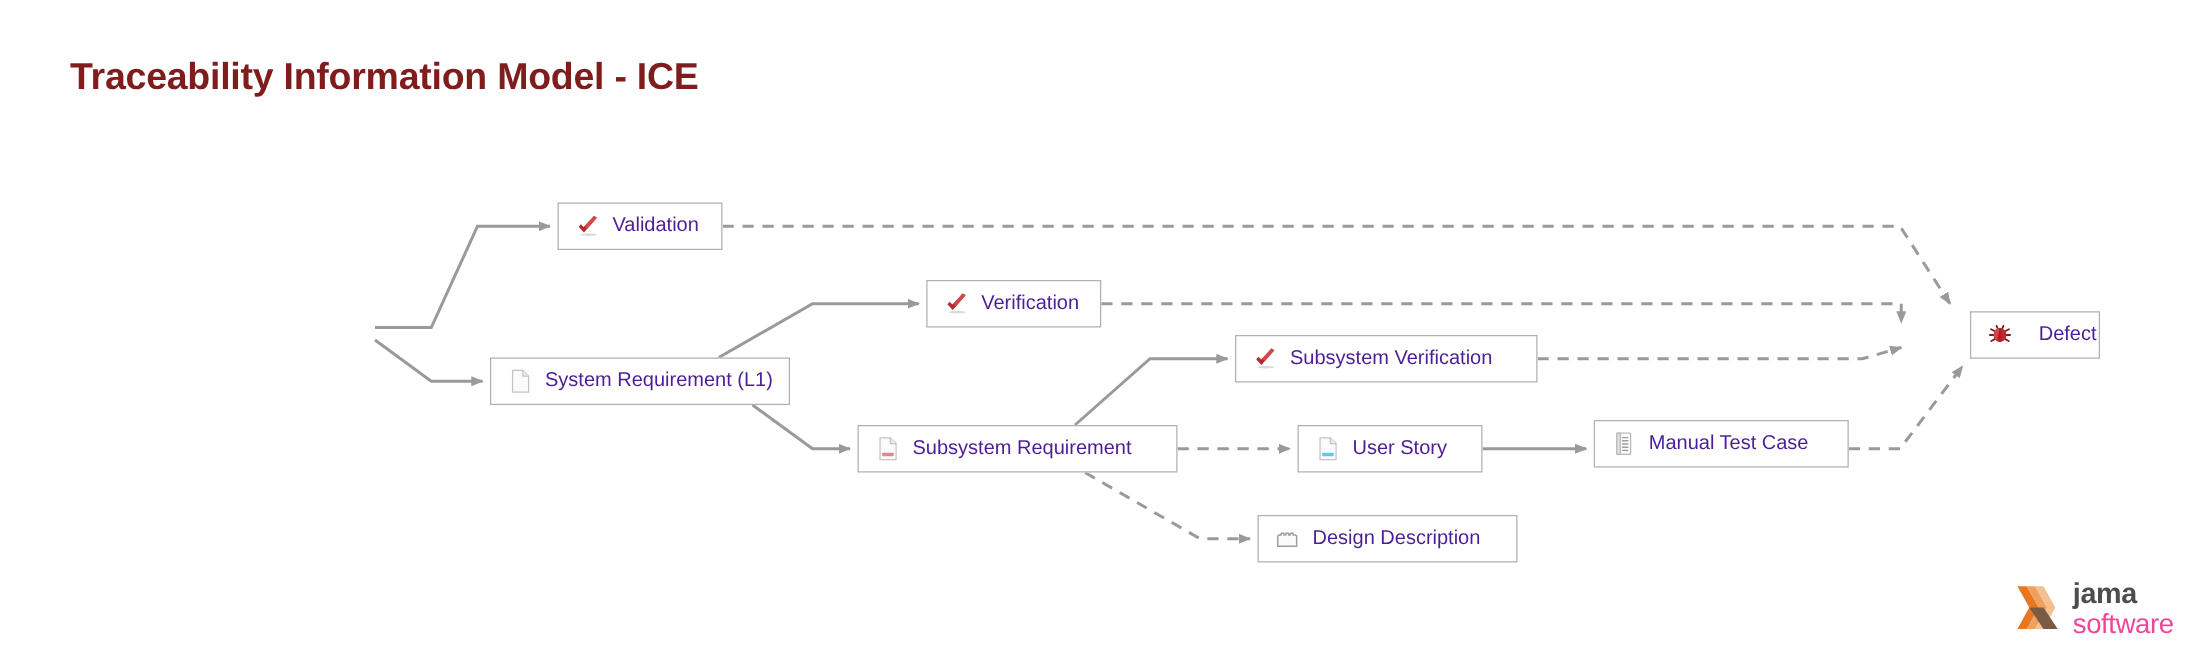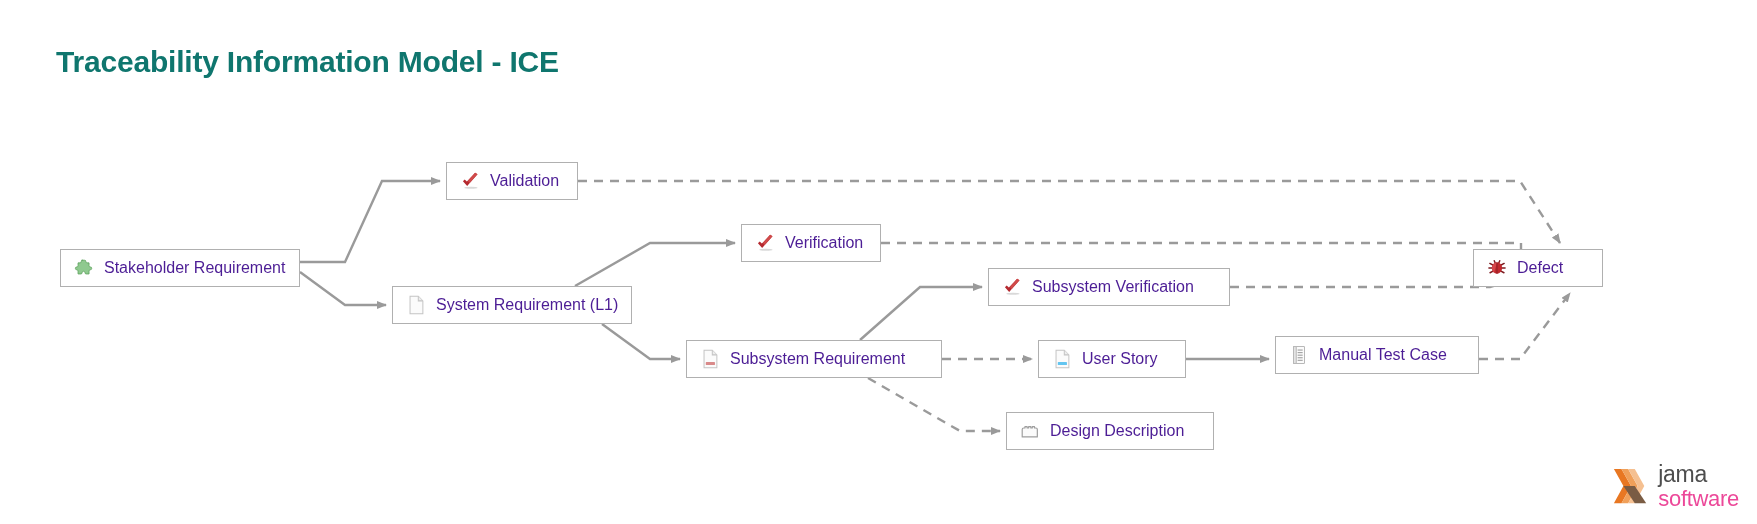--- a/index.html
+++ b/index.html
@@ -19,21 +19,21 @@
     background: #ffffff;
     overflow: hidden;
   }
   
   #page-title {
     position: absolute;
     left: 56px;
     top: 45px;
     font-size: 30px;
     font-weight: bold;
-    color: #0f766e;
+    color: #7f1d1d;
     letter-spacing: -0.2px;
     white-space: nowrap;
   }
   
   #edges {
     position: absolute;
     left: 0;
     top: 0;
     width: 1757px;
     height: 524px;
@@ -77,21 +77,21 @@
     height: 40px;
     margin-right: 8px;
   }
   #logo .wordmark {
     display: flex;
     flex-direction: column;
     line-height: 1;
   }
   #logo .wm-top {
     font-size: 23px;
-    font-weight: normal;
+    font-weight: bold;
     color: #4d4d4d;
     letter-spacing: -0.3px;
   }
   #logo .wm-bot {
     font-size: 22px;
     color: #ec4899;
     letter-spacing: -0.3px;
     margin-top: 2px;
   }
 </style>
@@ -133,31 +133,20 @@
       <path d="M578,181 L1520,181 L1560,243" marker-end="url(#arrow)"></path>
 
       <path d="M881,243 L1521,243 L1521,258" marker-end="url(#arrow)"></path>
 
       <path d="M1230,287 L1490,287 L1521,278" marker-end="url(#arrow)"></path>
 
       <path d="M1479,359 L1520,359 L1570,293" marker-end="url(#arrow)"></path>
     </g>
   </svg>
 
-  <div class="node" style="left:60px; top:249px; width:240px;">
-    <svg class="ico" viewBox="0 0 24 24">
-      <path d="M9.5,3.5 h3 a1.6,1.6 0 0 1 1.6,1.6 a1.3,1.3 0 0 0 1.3,1.3 h2.1 v3.1
-               a1.3,1.3 0 0 0 1.3,1.3 a1.6,1.6 0 0 1 0,3.2 a1.3,1.3 0 0 0 -1.3,1.3 v3.2
-               h-3.1 a1.3,1.3 0 0 1 -1.3,-1.3 a1.6,1.6 0 0 0 -3.2,0 a1.3,1.3 0 0 1 -1.3,1.3
-               h-3.1 v-3.2 a1.3,1.3 0 0 0 -1.3,-1.3 a1.6,1.6 0 0 1 0,-3.2
-               a1.3,1.3 0 0 0 1.3,-1.3 v-3.1 h2.1 a1.3,1.3 0 0 0 1.3,-1.3
-               a1.6,1.6 0 0 1 1.6,-1.6 z" fill="#8fc98f" stroke="#5ea35e" stroke-width="0.9"></path>
-    </svg>
-    <span class="label">Stakeholder Requirement</span>
-  </div>
 
   <div class="node" style="left:446px; top:162px; width:132px;">
     <svg class="ico" viewBox="0 0 24 24">
       <ellipse cx="13" cy="19.4" rx="7.2" ry="1.1" fill="#cccccc" opacity="0.75"></ellipse>
       <path d="M4.3,12.4 L8.9,17.4 L20.2,4.6 L17.6,3.0 L8.6,12.6 L6.2,10.3 z" fill="#b52a30"></path>
       <path d="M17.6,3.0 L20.2,4.6 L11.6,14.3 L9.6,12.1 z" fill="#d04a4a"></path>
     </svg>
     <span class="label">Validation</span>
   </div>
 
@@ -221,21 +210,21 @@
   </div>
 
   <div class="node" style="left:1006px; top:412px; width:208px;">
     <svg class="ico" viewBox="0 0 24 24">
       <path d="M3.5,18.5 v-8.2 a1.6,1.6 0 0 1 1.6,-1.6 h1.4 v-1.4 h2.4 v1.4 h1.6 v-1.4 h2.4 v1.4
                h1.6 v-1.4 h2.4 v1.4 h1.5 a1.6,1.6 0 0 1 1.6,1.6 v8.2 z" fill="#fbfbfb" stroke="#9e9e9e" stroke-width="1.3" stroke-linejoin="round"></path>
     </svg>
     <span class="label">Design Description</span>
   </div>
 
-  <div class="node" style="left:1473px; top:249px; width:130px;">
+  <div class="node" style="left:1576px; top:249px; width:104px;gap:11px;">
     <svg class="ico" viewBox="0 0 24 24">
       <g stroke="#7d1a1f" stroke-width="1.6" stroke-linecap="round">
         <line x1="4.2" y1="7.0" x2="8.0" y2="9.0"></line>
         <line x1="3.2" y1="12.0" x2="7.2" y2="12.0"></line>
         <line x1="4.4" y1="17.2" x2="8.2" y2="15.2"></line>
         <line x1="19.8" y1="7.0" x2="16.0" y2="9.0"></line>
         <line x1="20.8" y1="12.0" x2="16.8" y2="12.0"></line>
         <line x1="19.6" y1="17.2" x2="15.8" y2="15.2"></line>
         <line x1="9.0" y1="4.0" x2="10.4" y2="7.4"></line>
         <line x1="15.0" y1="4.0" x2="13.6" y2="7.4"></line>

